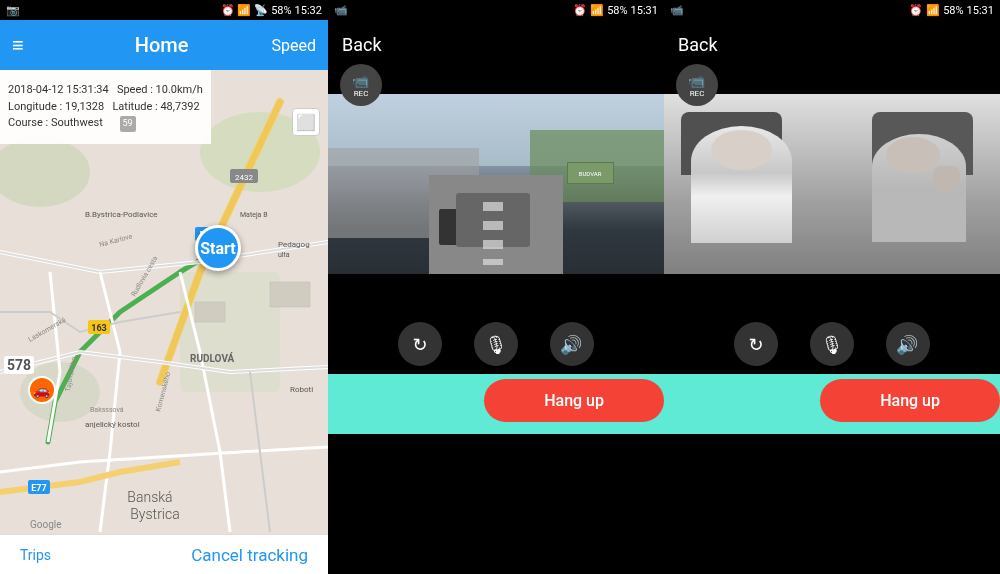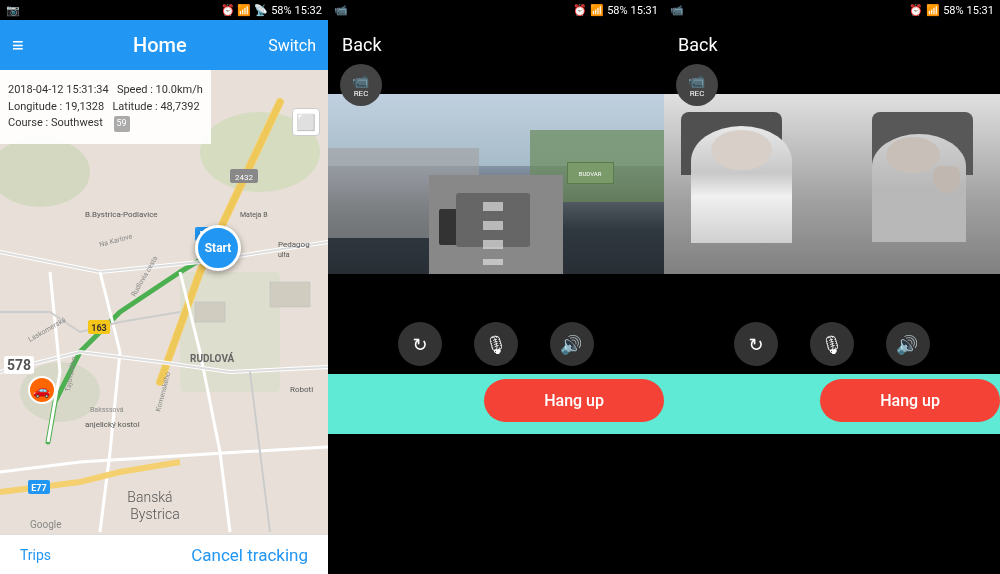--- a/index.html
+++ b/index.html
@@ -60,21 +60,21 @@
       left: 0;
       z-index: 10;
     }
     .course-badge {
       display: inline-block;
       background: #aaa;
       color: #fff;
       font-size: 9px;
       padding: 1px 3px;
       border-radius: 2px;
-      margin-left: 8px;
+      margin-left: 14px;
     }
 
     .map-area {
       position: absolute;
       top: 70px;
       left: 0;
       right: 0;
       bottom: 40px;
       background: #e8e0d8;
       overflow: hidden;
@@ -110,21 +110,21 @@
       top: 155px;
       left: 195px;
       width: 46px;
       height: 46px;
       background: #2196F3;
       border-radius: 50%;
       display: flex;
       align-items: center;
       justify-content: center;
       color: #fff;
-      font-size: 12px;
+      font-size: 16px;
       font-weight: bold;
       z-index: 20;
       border: 3px solid #fff;
       box-shadow: 0 2px 6px rgba(0,0,0,0.4);
     }
 
     .road-badge {
       position: absolute;
       border-radius: 3px;
       font-size: 9px;
@@ -450,21 +450,21 @@
       <span>📶</span>
       <span>📡</span>
       <span>58%</span>
       <span>15:32</span>
     </div>
   </div>
 
   <div class="app-header">
     <span class="app-header-menu">≡</span>
     <span class="app-header-title">Home</span>
-    <span class="app-header-switch">Switch</span>
+    <span class="app-header-switch">Speed</span>
   </div>
 
   <div class="info-bar">
     <div>
       <span>2018-04-12 15:31:34</span>
       &nbsp;
       <span>Speed :</span>
       <span>10.0km/h</span>
     </div>
     <div>

